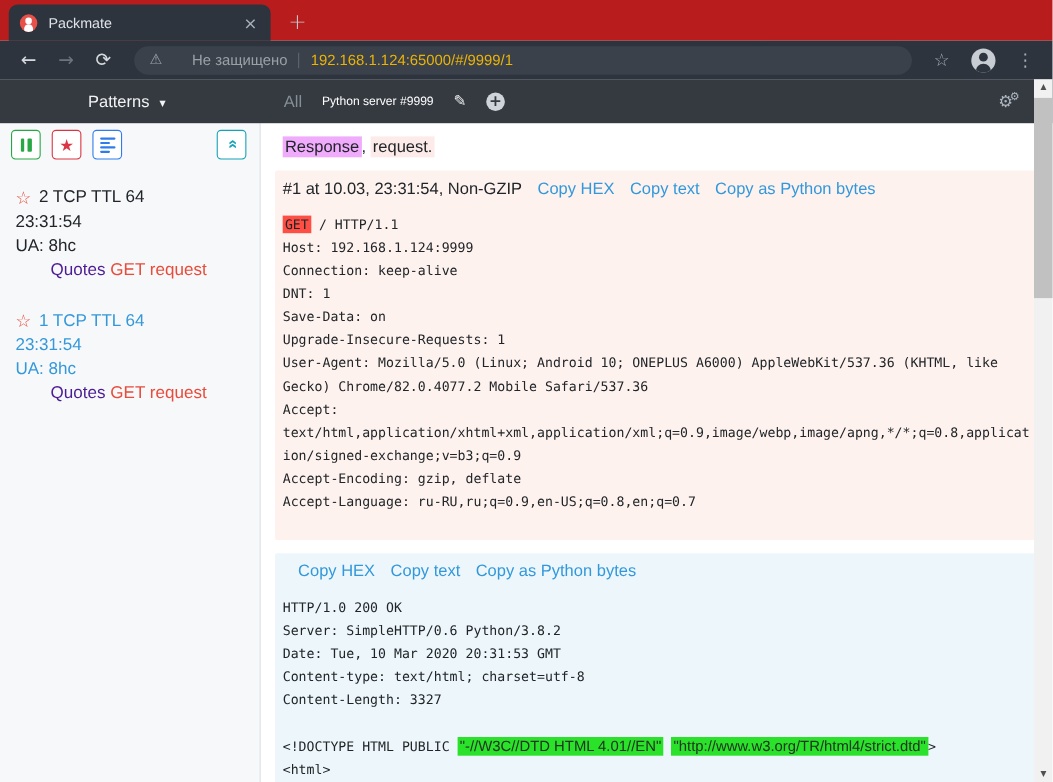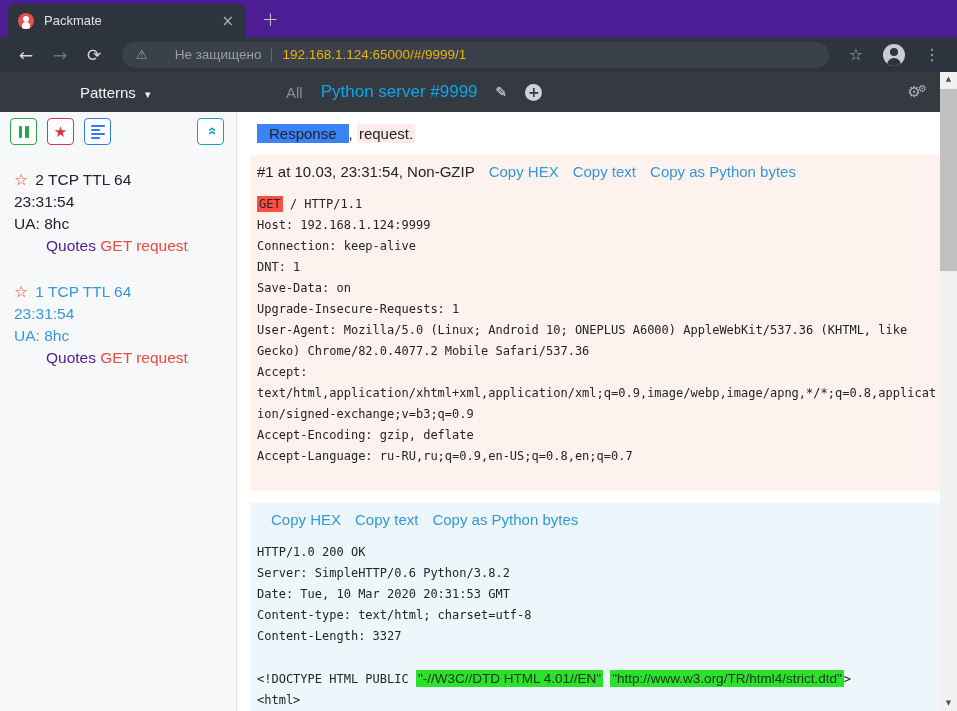--- a/index.html
+++ b/index.html
@@ -1,21 +1,21 @@
 <!DOCTYPE html>
 <html><head>
 <meta charset="utf-8">
 <style>
   * { margin:0; padding:0; box-sizing:border-box; }
   html,body { width:957px; height:711px; overflow:hidden; }
   body { font-family:"Liberation Sans", sans-serif; background:#fff; position:relative; }
   .glyph { font-family:"DejaVu Sans", sans-serif; }
 
   
-  .tabbar { height:37px; background:#4c1d95; display:flex; align-items:flex-end; }
+  .tabbar { height:37px; background:#b91c1c; display:flex; align-items:flex-end; }
   .tab { width:238px; height:33px; background:#2d343d; border-radius:8px 8px 0 0; margin-left:8px;
          display:flex; align-items:center; padding:0 10px; }
   .favicon { width:16px; height:16px; border-radius:50%; background:#e8504a; position:relative; overflow:hidden; flex:0 0 16px; }
   .favicon::before { content:""; position:absolute; left:5px; top:3px; width:6px; height:6px; border-radius:50%; background:#fff; }
   .favicon::after  { content:""; position:absolute; left:4px; top:9px; width:8px; height:7px; border-radius:4px 4px 0 0; background:#fff; }
   .tab-title { color:#dfe3e8; font-size:13px; margin-left:10px; flex:1; }
   .tab-close { color:#aab0b8; font-size:15px; cursor:pointer; padding:0 2px; }
   .newtab { color:#c0c5cb; font-size:20px; font-weight:300; margin:0 0 6px 16px; cursor:pointer; }
 
   .toolbar { height:35px; background:#2d343d; display:flex; align-items:center; padding:0 12px; gap:6px; }
@@ -30,22 +30,22 @@
   .tb-icon { color:#a6acb4; font-size:16px; width:26px; text-align:center; cursor:pointer; }
   .avatar { width:22px; height:22px; border-radius:50%; background:#c8cdd3; position:relative; overflow:hidden; cursor:pointer; margin:0 8px; }
   .avatar::before { content:""; position:absolute; left:7px; top:4px; width:8px; height:8px; border-radius:50%; background:#2d343d; }
   .avatar::after  { content:""; position:absolute; left:4px; top:14px; width:14px; height:10px; border-radius:7px 7px 0 0; background:#2d343d; }
 
   
   .appheader { height:40px; background:#343a40; position:relative; display:flex; align-items:center; }
   .patterns { color:#f1f3f5; font-size:15px; margin-left:80px; cursor:pointer; }
   .caret { font-size:11px; margin-left:5px; color:#f1f3f5; }
   .ah-center { position:absolute; left:258px; display:flex; align-items:center; gap:18px; }
-  .ah-all { color:#868e96; font-size:15px; cursor:pointer;margin-left:28px; }
-  .ah-name { color:#0ea5e9; font-size:17px; cursor:pointer; }
+  .ah-all { color:#868e96; font-size:15px; cursor:pointer; }
+  .ah-name { color:#ffffff; font-size:11px; cursor:pointer; }
   .ah-pencil { color:#e9ecef; font-size:14px; cursor:pointer; }
   .ah-plus { width:17px; height:17px; border-radius:50%; background:#ced4da; color:#343a40; font-size:14px; font-weight:bold;
              display:flex; align-items:center; justify-content:center; cursor:pointer; }
   .ah-gears { position:absolute; right:30px; color:#adb5bd; font-size:15px; cursor:pointer; }
   .ah-gears .g2 { font-size:10px; vertical-align:top; margin-left:-3px; }
 
   
   .content { display:flex; height:599px; }
   .sidebar { width:237px; background:#f7f8f9; border-right:1px solid #dde1e5; padding:6px 10px; flex:0 0 237px; }
   .sb-toolbar { display:flex; align-items:flex-start; }
@@ -66,21 +66,21 @@
   .stream-item .row1 { display:flex; align-items:center; gap:7px; }
   .item-star { color:#e74c3c; font-size:16px; }
   .stream-item.active { color:#3498db; }
   .tag-green { color:#4c1d95;margin-left:32px; }
   .tag-red { color:#e74c3c; }
   .no-results { margin-top:24px; text-align:center; color:#8a8f94; font-size:15.5px; }
 
   
   .main { flex:1; padding:12px 10px 0 13px; overflow:hidden; }
   .found-words { font-size:15px; color:#212529; padding-left:7px; line-height:19px; }
-  .hlw-blue { background:#3b82f6; padding:1px 12px; }
+  .hlw-blue { background:#f0abfc; padding:1px 2px; }
   .hlw-pink { background:#fcebe8; padding:1px 2px; }
 
   .pkt-card { border-radius:2px; padding:8px 10px 24px 7px; margin-top:12px; }
   .pkt-card.request  { background:#fdf2ee; }
   .pkt-card.response { background:#edf7fb; }
   .pkt-head { font-size:15px; color:#212529; display:flex; align-items:baseline; }
   .pkt-links { display:flex; gap:14px; margin-left:14px; }
   .pkt-links a { color:#3398db; text-decoration:none; font-size:15px; cursor:pointer; }
   .pkt-body { margin-top:14px; font-family:"DejaVu Sans Mono", monospace; font-size:12px; line-height:21px;
               color:#212529; white-space:pre-wrap; overflow-wrap:break-word; word-break:break-word; }

